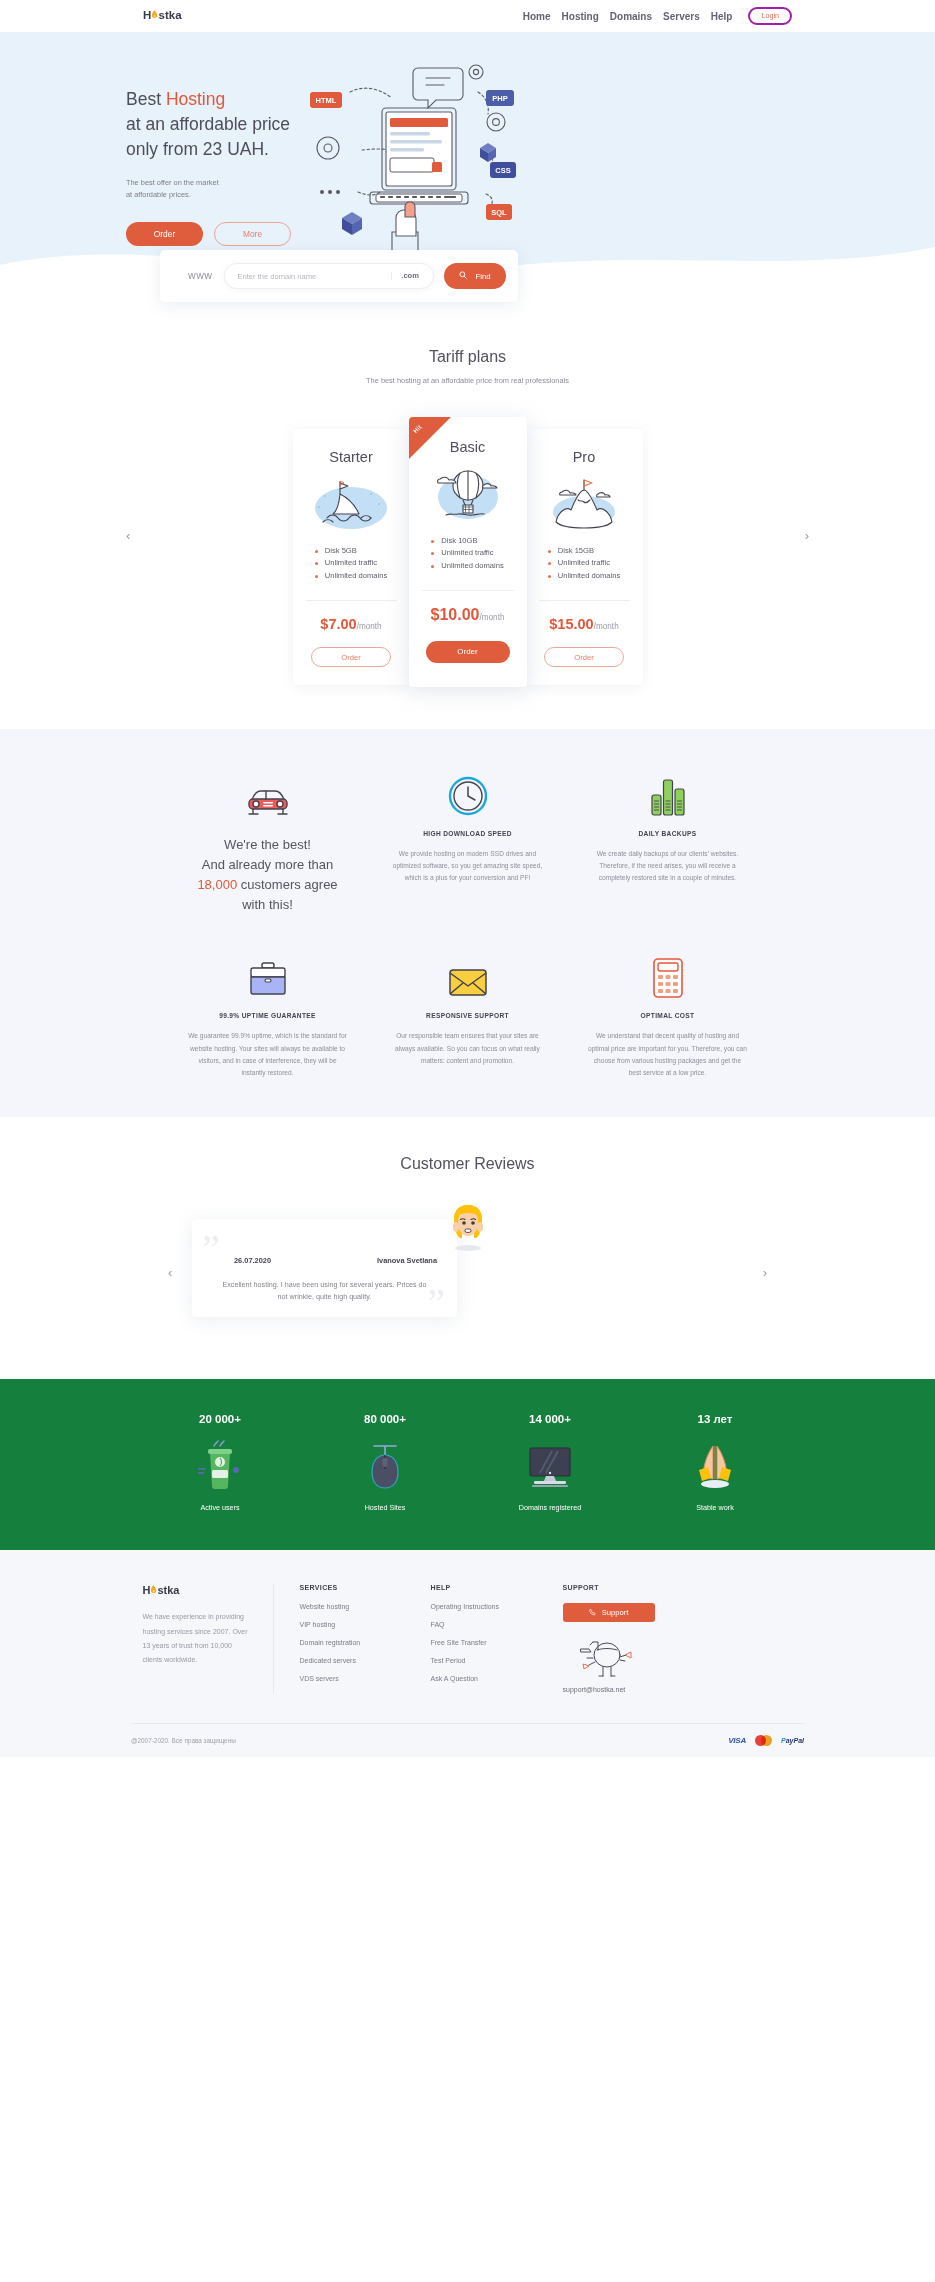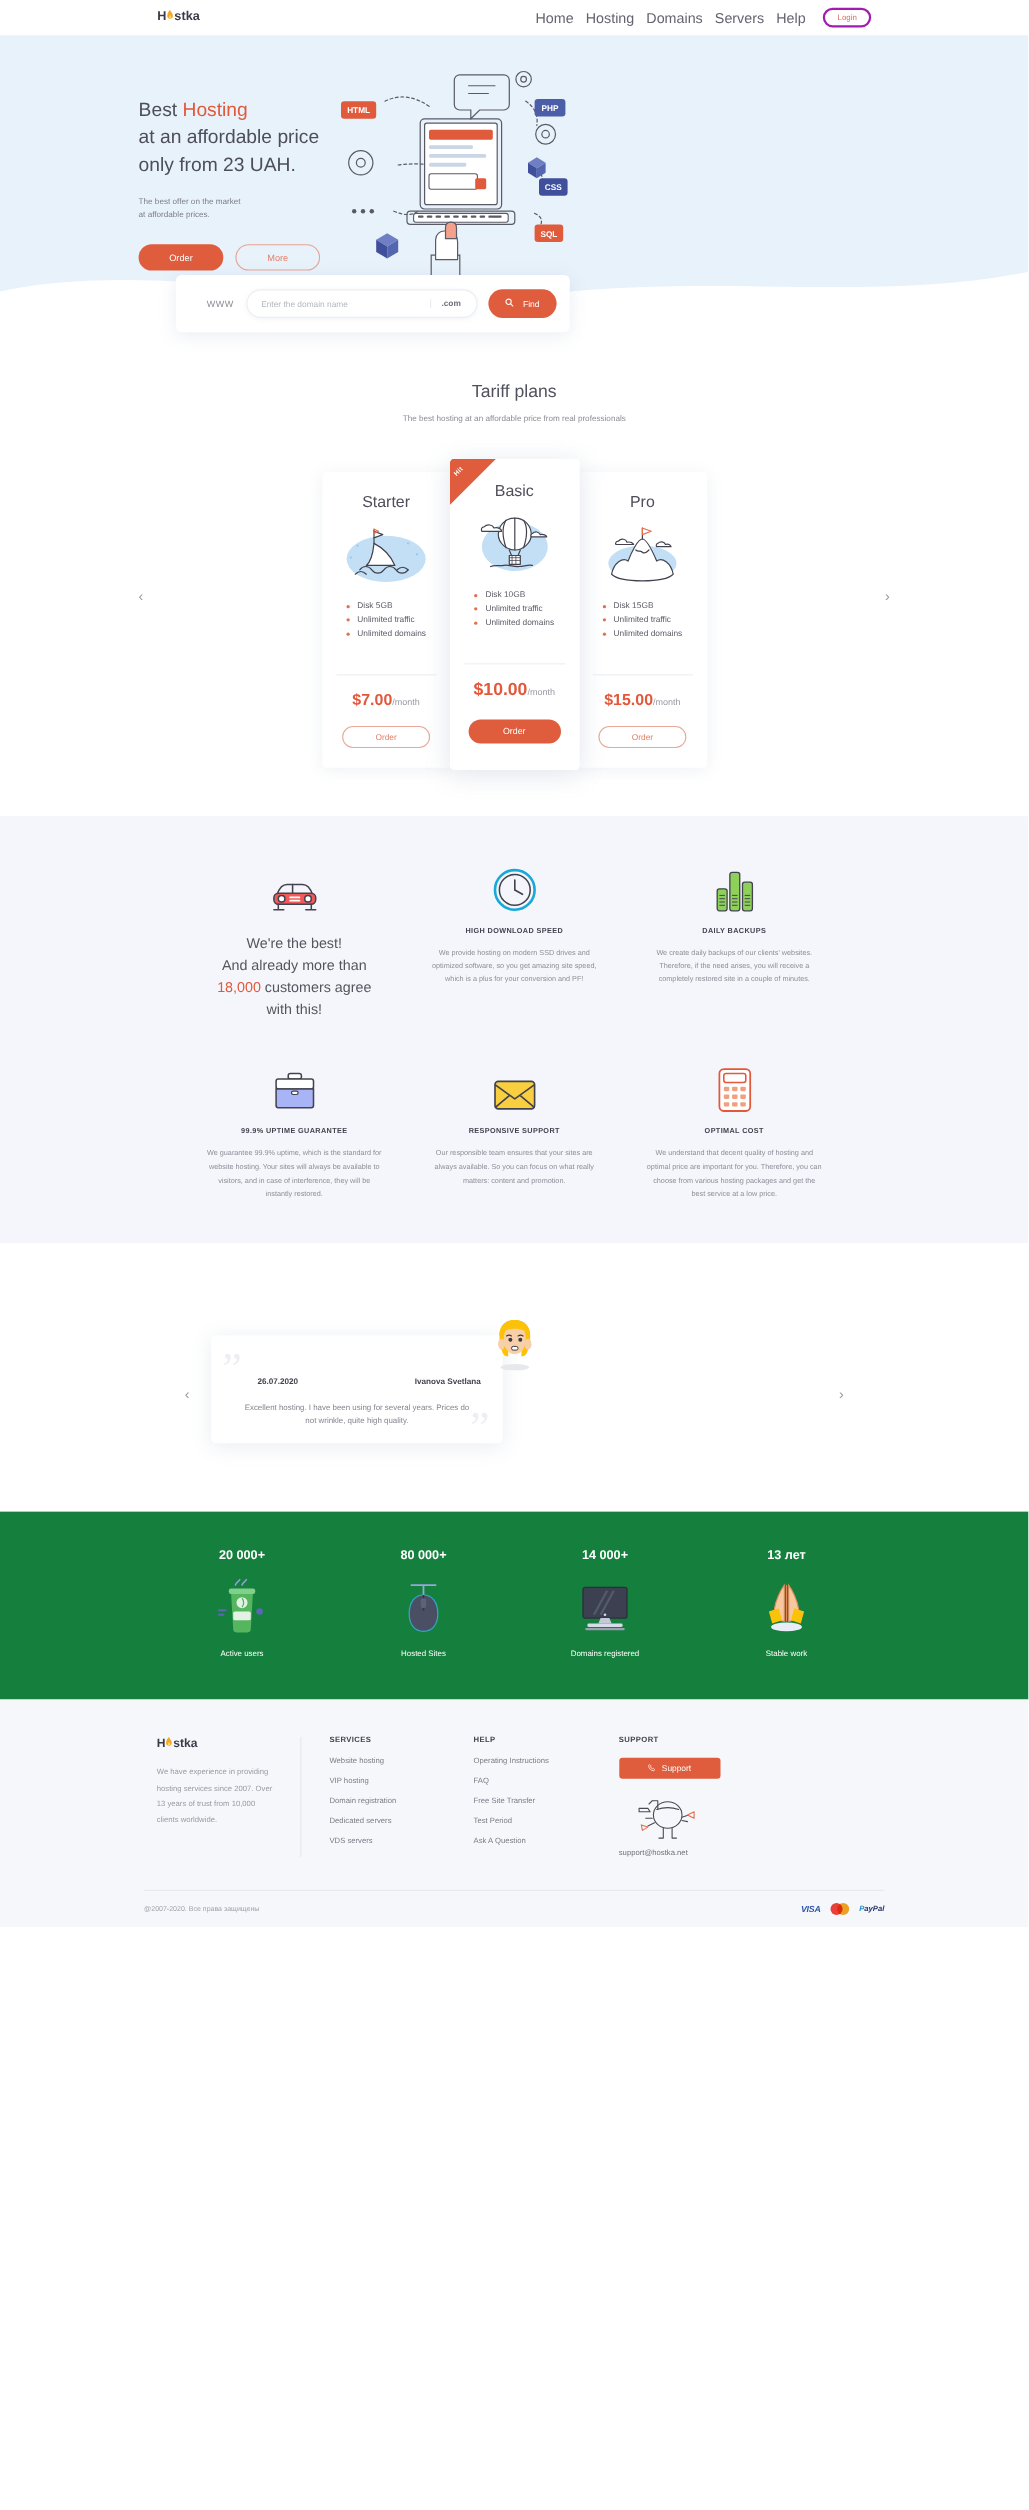--- a/index.html
+++ b/index.html
@@ -15,21 +15,21 @@
   
   .header{
     height:32px;background:#fff;display:flex;align-items:center;
     position:relative;z-index:30;
   }
   .logo{font-size:11.5px;font-weight:700;color:#3a3a4a;letter-spacing:.1px;
         position:absolute;left:143px;top:9px;white-space:nowrap;}
   .logo .flame{display:inline-block;width:7px;height:10px;vertical-align:-1px;position:relative;}
   .logo .flame svg{display:block;}
   .nav{position:absolute;right:143px;top:0;height:32px;display:flex;align-items:center;gap:11px;}
-  .nav a{font-size:13px;color:#646470;text-decoration:none;white-space:nowrap;}
+  .nav a{font-size:10px;color:#646470;text-decoration:none;white-space:nowrap;font-weight:bold;}
   .login-btn{
     border:2px solid #a21caf;color:#e2705a;border-radius:11px;
     padding:3px 11px;font-size:7.2px;background:#fff;cursor:pointer;
     line-height:1;margin-left:5px;
   }
 
   
   .hero{
     position:relative;background:#e8f2fb;height:258px;overflow:hidden;
   }
@@ -92,21 +92,21 @@
     box-shadow:0 2px 14px rgba(130,145,170,.13);
     padding:20px 13px 20px;text-align:center;position:relative;
   }
   .card.side{margin-top:12px;padding-bottom:18px;}
   .card.mid{
     width:118px;z-index:5;padding:22px 13px 24px;margin:0 -1px;
     box-shadow:0 4px 22px rgba(120,138,168,.22);overflow:hidden;
   }
   .card-title{font-size:14.5px;color:#4f4f5b;font-weight:400;margin-bottom:8px;}
   .card-art{height:62px;display:flex;align-items:center;justify-content:center;}
-  .feat{list-style:none;text-align:left;margin:10px auto 17px;display:inline-block;}
+  .feat{list-style:none;text-align:left;margin:10px auto 4px;display:inline-block;}
   .feat li{
     font-size:7.6px;color:#5d5d68;line-height:1.62;position:relative;padding-left:10px;
   }
   .feat li::before{
     content:"";position:absolute;left:0;top:5px;width:3px;height:3px;
     border-radius:50%;background:#e2704f;
   }
   .divider{border:none;border-top:1px solid #edeef1;margin:14px 0 0;}
   .price{margin-top:16px;color:#e2583b;font-size:16px;font-weight:700;line-height:1;}
   .price .per{color:#9a9aa4;font-size:8.2px;font-weight:400;}
@@ -575,20 +575,21 @@
             </g>
           </svg>
         </div>
         <div class="fttl">OPTIMAL COST</div>
         <div class="fbody">We understand that decent quality of hosting and optimal price are important for you. Therefore, you can choose from various hosting packages and get the best service at a low price.</div>
       </div>
     </div>
   </div>
 
   <div class="reviews">
+    <div class="section-title">Customer Reviews</div>
     <div class="review-stage">
       <button class="rev-arrow left">‹</button>
       <button class="rev-arrow right">›</button>
 
       <div class="review-card">
         <span class="quote-mark tl">”</span>
         <span class="quote-mark br">”</span>
         <div class="review-date">26.07.2020</div>
         <div class="review-name">Ivanova Svetlana</div>
         <div class="review-text">Excellent hosting. I have been using for several years. Prices do not wrinkle, quite high quality.</div>

